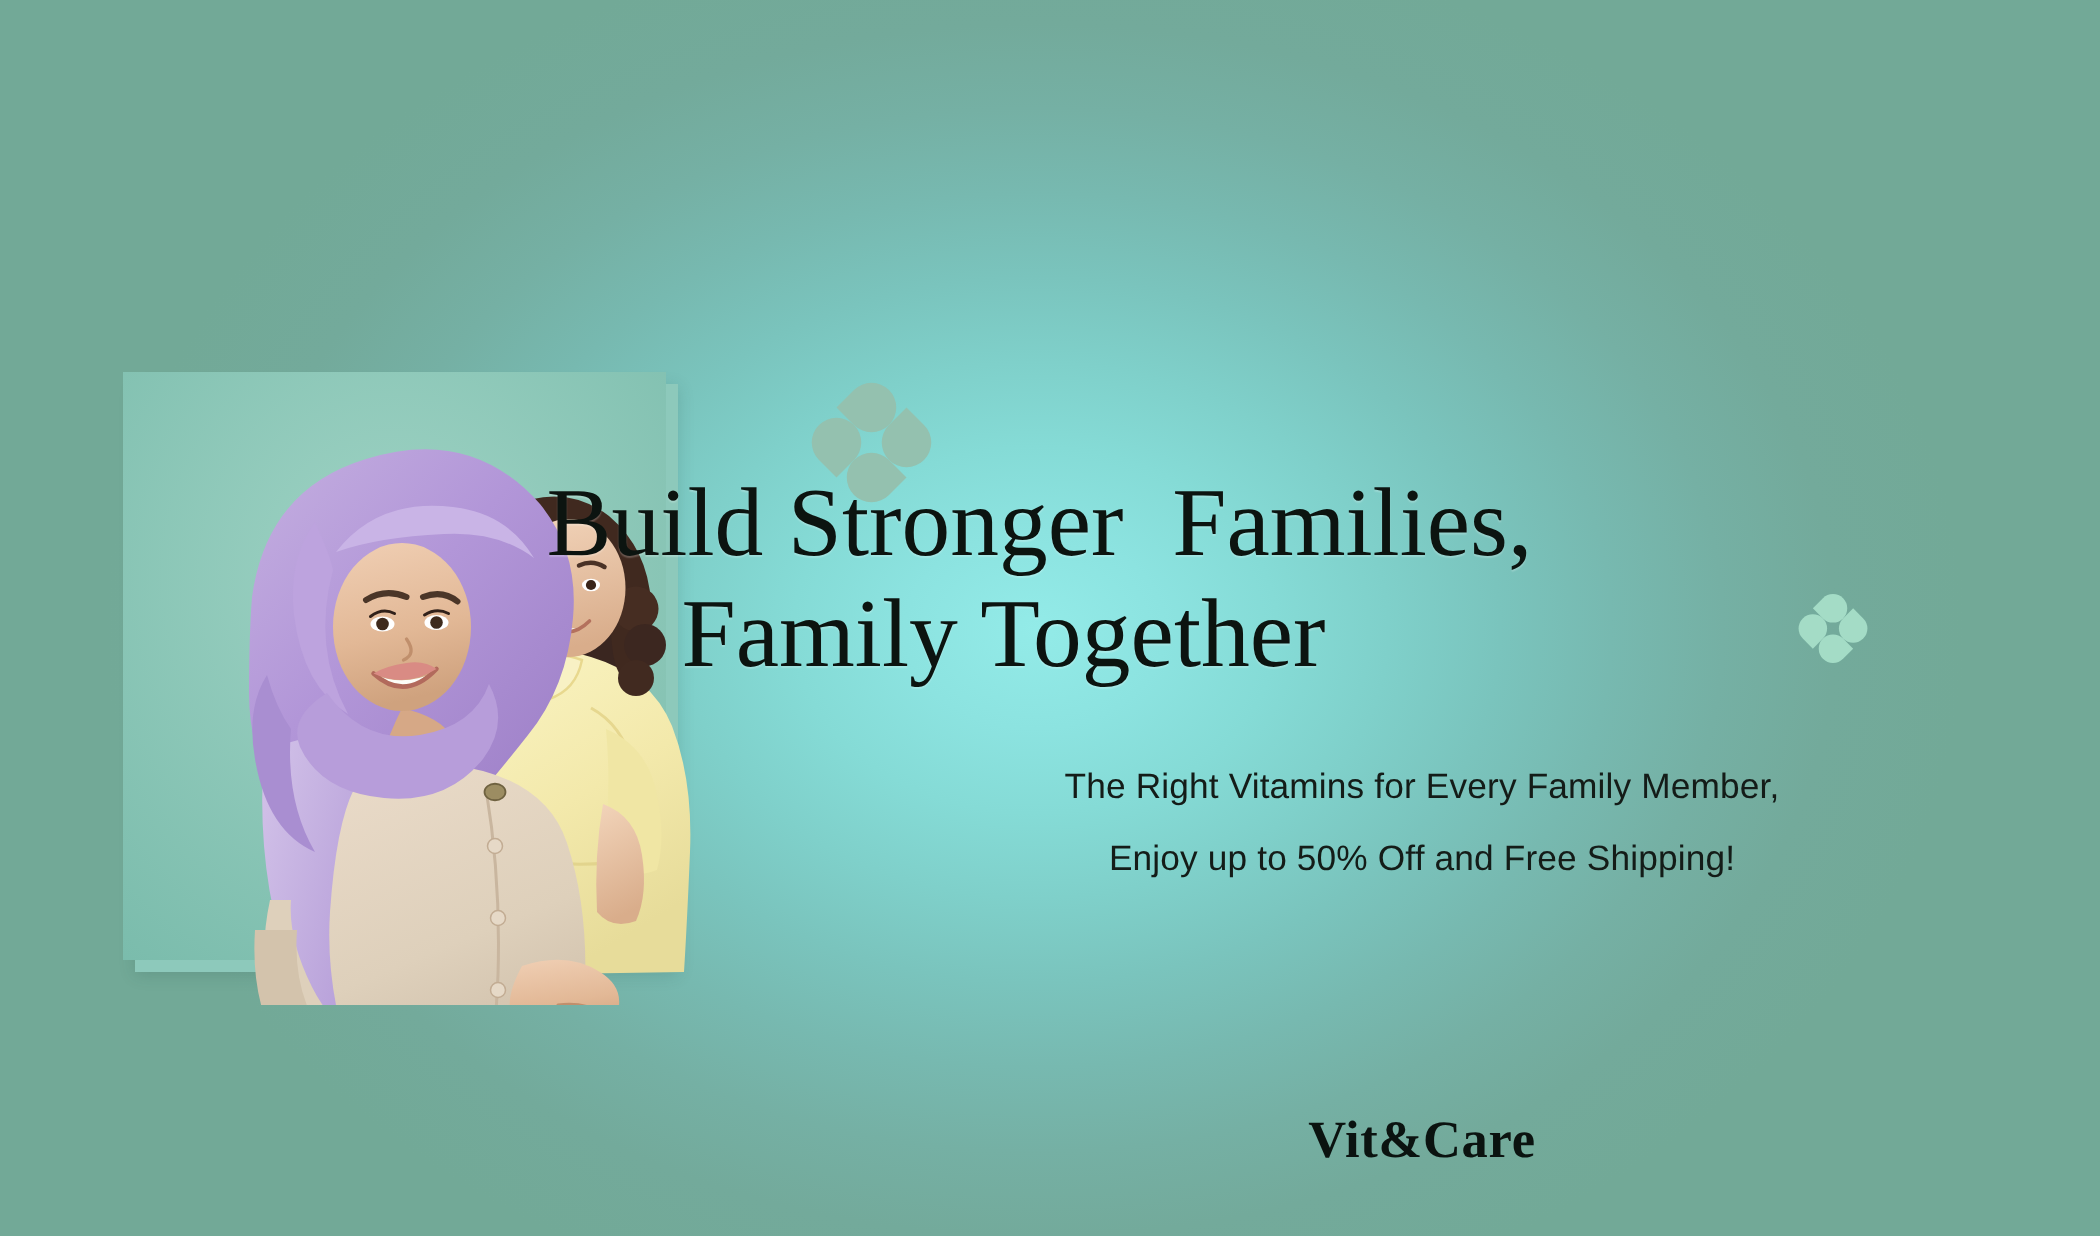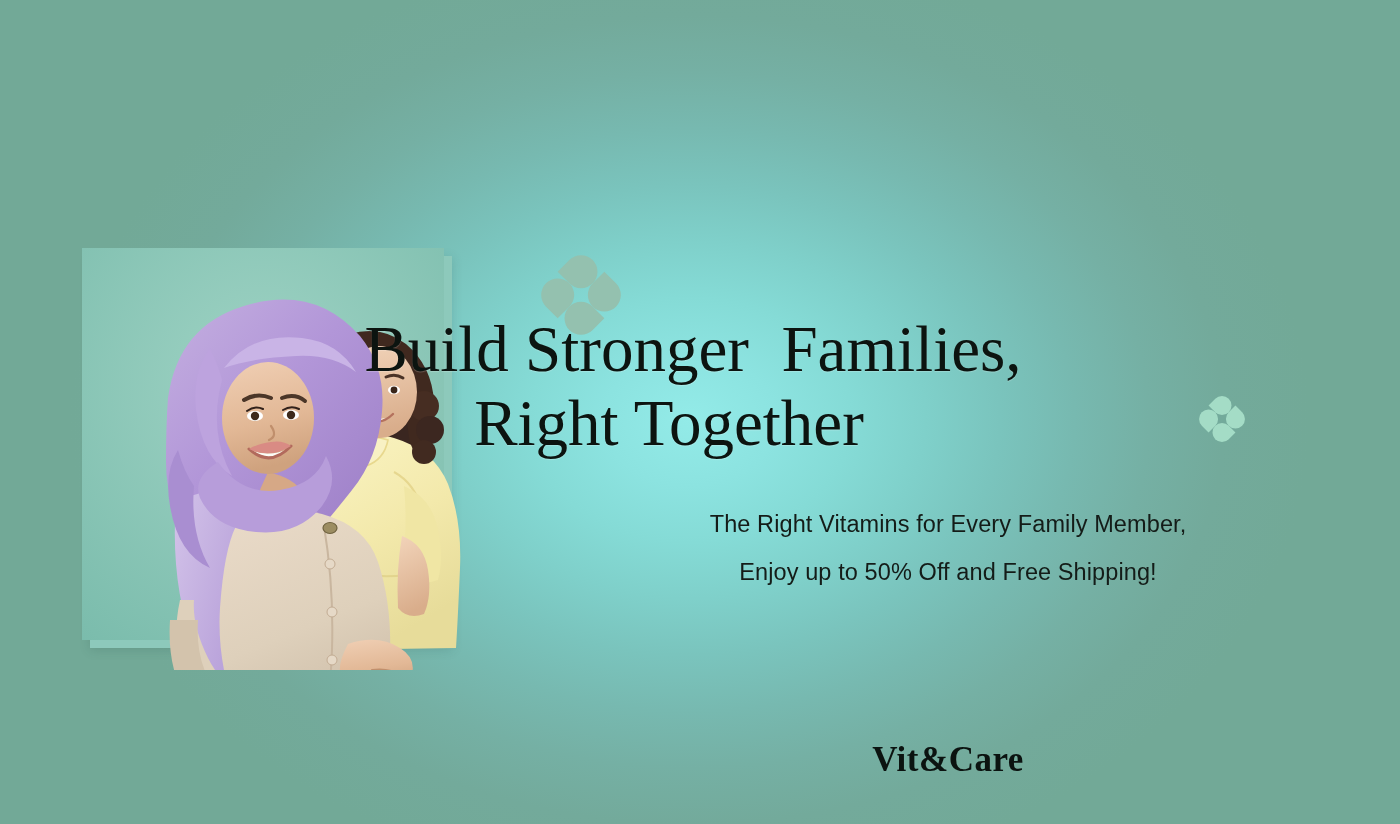--- a/index.html
+++ b/index.html
@@ -306,21 +306,21 @@
         <path d="M177 209 q21 10 42 -3 q-8 -6 -20 -4 q-14 2 -22 7 z" fill="#d98b84"></path>
 
         <path d="M146 222 q24 34 62 28 q36 -6 46 -34 q14 26 -4 50 q-24 30 -66 26 q-42 -4 -56 -34 q-8 -20 18 -36 z" fill="#b79dda"></path>
         <path d="M122 246 q-4 48 16 82 q-32 -14 -40 -62 q-6 -34 8 -56 q6 22 16 36 z" fill="#a98ed1"></path>
       </svg>
     </div>
   </div>
 
   <h1 id="headline">
     <span class="hl-line hl-line-1">Build Stronger  Families,</span>
-    <span class="hl-line hl-line-2">Right Together</span>
+    <span class="hl-line hl-line-2">Family Together</span>
   </h1>
 
   <p id="subtitle">
     <span class="sub-line">The Right Vitamins for Every Family Member,</span>
     <span class="sub-line">Enjoy up to 50% Off and Free Shipping!</span>
   </p>
 
   <div id="brand-logo">Vit&amp;Care</div>
 
 </div>

